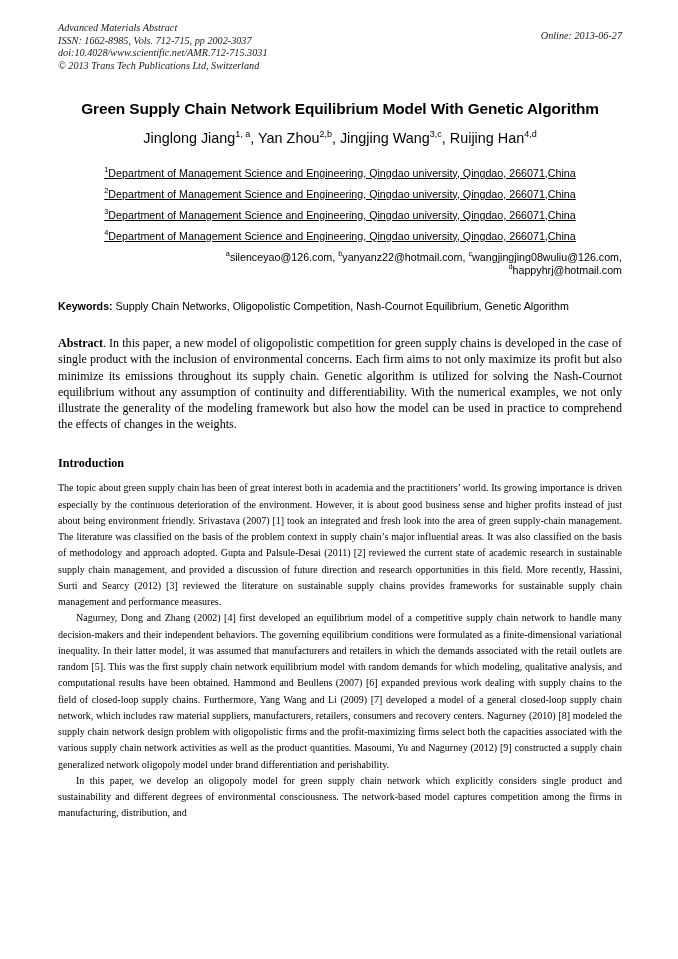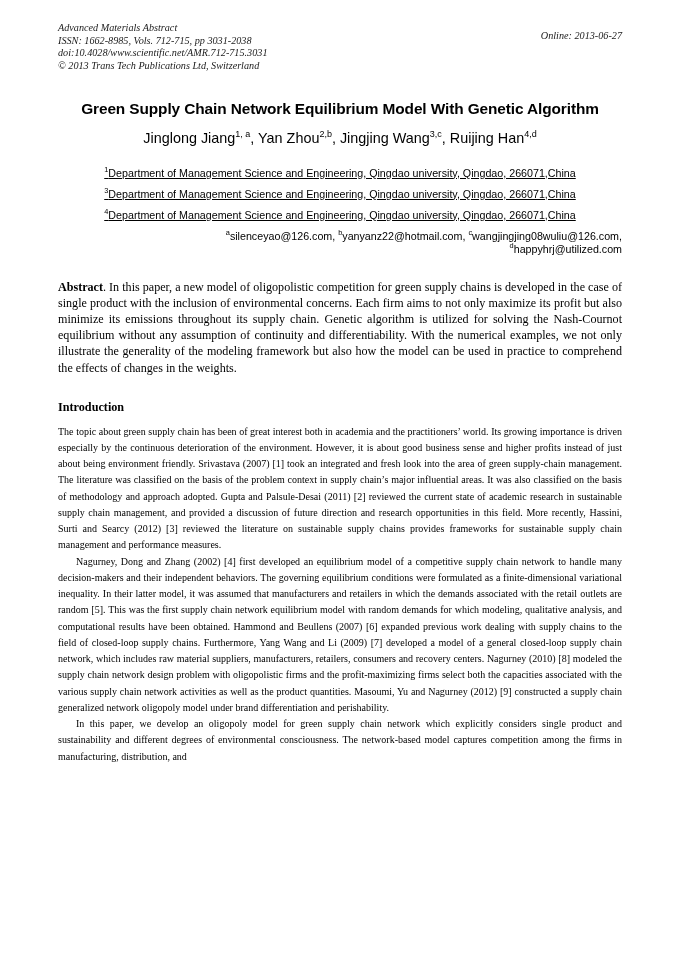--- a/index.html
+++ b/index.html
@@ -138,40 +138,44 @@
   }
 </style>
 </head>
 <body>
 
 <div class="page">
 
   <div class="runhead">
     <span class="online">Online: 2013-06-27</span>
     <span class="jline">Advanced Materials Abstract</span>
-    <span class="jline">ISSN: 1662-8985, Vols. 712-715, pp 3031-2038</span>
+    <span class="jline">ISSN: 1662-8985, Vols. 712-715, pp 2002-3037</span>
     <span class="jline">doi:10.4028/www.scientific.net/AMR.712-715.3031</span>
     <span class="jline">© 2013 Trans Tech Publications Ltd, Switzerland</span>
   </div>
 
   <h1 class="title">Green Supply Chain Network Equilibrium Model With Genetic Algorithm</h1>
 
   <div class="authors"><span><span>Jinglong Jiang</span><sup>1, a</sup></span>, <span><span>Yan Zhou</span><sup>2,b</sup></span>, <span><span>Jingjing Wang</span><sup>3,c</sup></span>, <span><span>Ruijing Han</span><sup>4,d</sup></span></div>
 
   <div class="affils">
       <div class="affil"><sup>1</sup><span>Department of Management Science and Engineering, Qingdao university, Qingdao, 266071,China</span></div>
+      <div class="affil"><sup>2</sup><span>Department of Management Science and Engineering, Qingdao university, Qingdao, 266071,China</span></div>
       <div class="affil"><sup>3</sup><span>Department of Management Science and Engineering, Qingdao university, Qingdao, 266071,China</span></div>
       <div class="affil"><sup>4</sup><span>Department of Management Science and Engineering, Qingdao university, Qingdao, 266071,China</span></div>
     </div>
 
   <div class="emails">
       <span class="erow"><sup>a</sup><span>silenceyao@126.com, </span><sup>b</sup><span>yanyanz22@hotmail.com, </span><sup>c</sup><span>wangjingjing08wuliu@126.com,</span></span>
-      <span class="erow"><sup>d</sup><span>happyhrj@utilized.com</span></span>
+      <span class="erow"><sup>d</sup><span>happyhrj@hotmail.com</span></span>
     </div>
 
+  <div class="keywords">
+    <b>Keywords:</b><span> Supply Chain Networks, Oligopolistic Competition, Nash-Cournot Equilibrium, Genetic Algorithm</span>
+  </div>
 
   <div class="abstract">
     <b>Abstract</b><span>. In this paper, a new model of oligopolistic competition for green supply chains is developed in the case of single product with the inclusion of environmental concerns. Each firm aims to not only maximize its profit but also minimize its emissions throughout its supply chain. Genetic algorithm is utilized for solving the Nash-Cournot equilibrium without any assumption of continuity and differentiability. With the numerical examples, we not only illustrate the generality of the modeling framework but also how the model can be used in practice to comprehend the effects of changes in the weights.</span>
   </div>
 
   <div class="section-head">Introduction</div>
   <div class="body-par">The topic about green supply chain has been of great interest both in academia and the practitioners’ world. Its growing importance is driven especially by the continuous deterioration of the environment. However, it is about good business sense and higher profits instead of just about being environment friendly. Srivastava (2007) [1] took an integrated and fresh look into the area of green supply-chain management. The literature was classified on the basis of the problem context in supply chain’s major influential areas. It was also classified on the basis of methodology and approach adopted. Gupta and Palsule-Desai (2011) [2] reviewed the current state of academic research in sustainable supply chain management, and provided a discussion of future direction and research opportunities in this field. More recently, Hassini, Surti and Searcy (2012) [3] reviewed the literature on sustainable supply chains provides frameworks for sustainable supply chain management and performance measures.</div>
   <div class="body-par indent">Nagurney, Dong and Zhang (2002) [4] first developed an equilibrium model of a competitive supply chain network to handle many decision-makers and their independent behaviors. The governing equilibrium conditions were formulated as a finite-dimensional variational inequality. In their latter model, it was assumed that manufacturers and retailers in which the demands associated with the retail outlets are random [5]. This was the first supply chain network equilibrium model with random demands for which modeling, qualitative analysis, and computational results have been obtained. Hammond and Beullens (2007) [6] expanded previous work dealing with supply chains to the field of closed-loop supply chains. Furthermore, Yang Wang and Li (2009) [7] developed a model of a general closed-loop supply chain network, which includes raw material suppliers, manufacturers, retailers, consumers and recovery centers. Nagurney (2010) [8] modeled the supply chain network design problem with oligopolistic firms and the profit-maximizing firms select both the capacities associated with the various supply chain network activities as well as the product quantities. Masoumi, Yu and Nagurney (2012) [9] constructed a supply chain generalized network oligopoly model under brand differentiation and perishability.</div>
   <div class="body-par indent">In this paper, we develop an oligopoly model for green supply chain network which explicitly considers single product and sustainability and different degrees of environmental consciousness. The network-based model captures competition among the firms in manufacturing, distribution, and</div>
 

